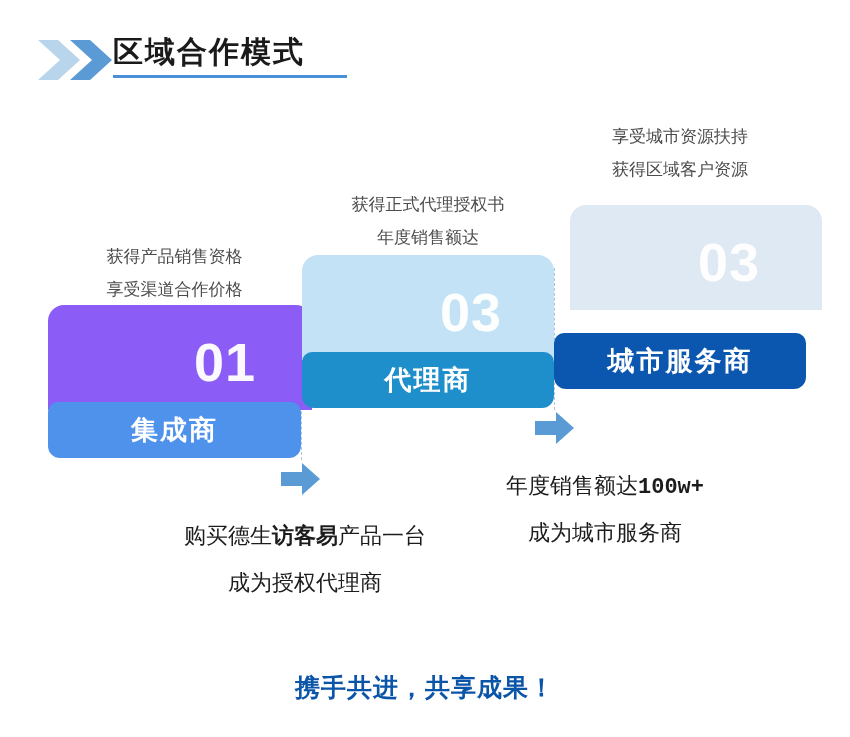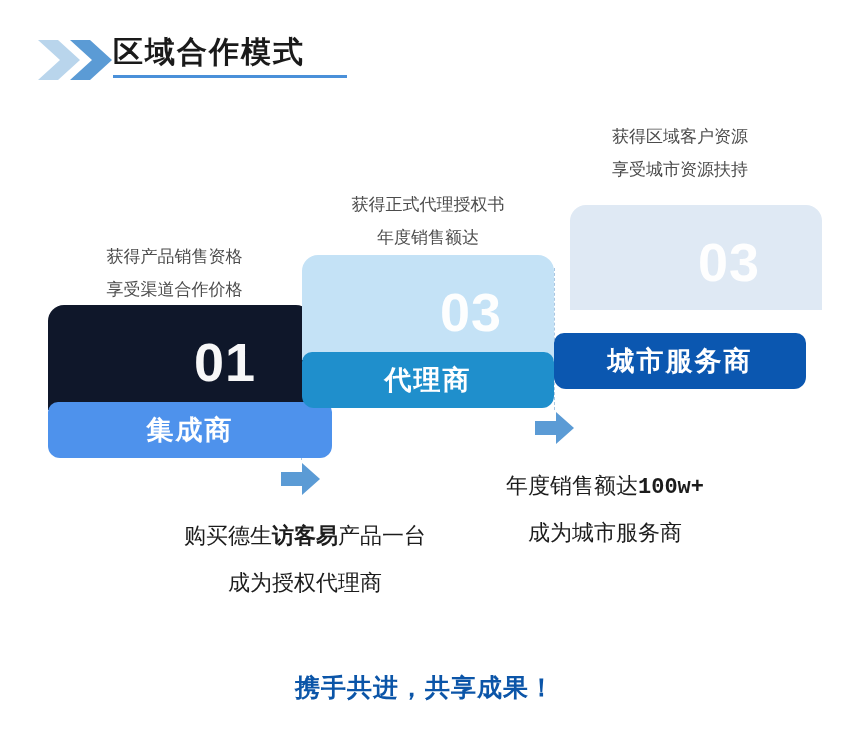--- a/index.html
+++ b/index.html
@@ -89,27 +89,27 @@
     font-weight: bold;
     font-size: 27px;
     letter-spacing: 2px;
     white-space: nowrap;
   }
 
   
   #card01 { left: 48px; top: 305px; width: 253px; height: 150px; }
   #card01 .card-top {
     width: 264px; height: 105px;
-    background: #0f172a;
+    background: #8b5cf6;
     border-radius: 16px 16px 0 0;
     padding-left: 48px;
   }
   #card01 .card-num { right: 56px; top: 30px; }
   #card01 .card-band {
-    left: 0px; top: 97px; width: 284px; height: 56px;
+    left: 0px; top: 97px; width: 253px; height: 56px;
     background: #4e92ec;
     border-radius: 10px 10px 12px 12px;
   }
 
   
   #card02 { left: 302px; top: 255px; width: 252px; height: 150px; }
   #card02 .card-top {
     width: 252px; height: 105px;
     background: #c4e2f6;
     border-radius: 16px 16px 0 0;
@@ -218,22 +218,22 @@
     <div>获得产品销售资格</div>
     <div>享受渠道合作价格</div>
   </div>
 
   <div class="caption" id="cap02">
     <div>获得正式代理授权书</div>
     <div>年度销售额达</div>
   </div>
 
   <div class="caption" id="cap03">
+    <div>享受城市资源扶持</div>
     <div>获得区域客户资源</div>
-    <div>享受城市资源扶持</div>
   </div>
 
   <div class="dash" id="dash1"></div>
   <div class="dash" id="dash2"></div>
 
   <div class="card" id="card01">
     <div class="card-top">
       <span class="card-num">01</span>
     </div>
     <div class="card-band">

